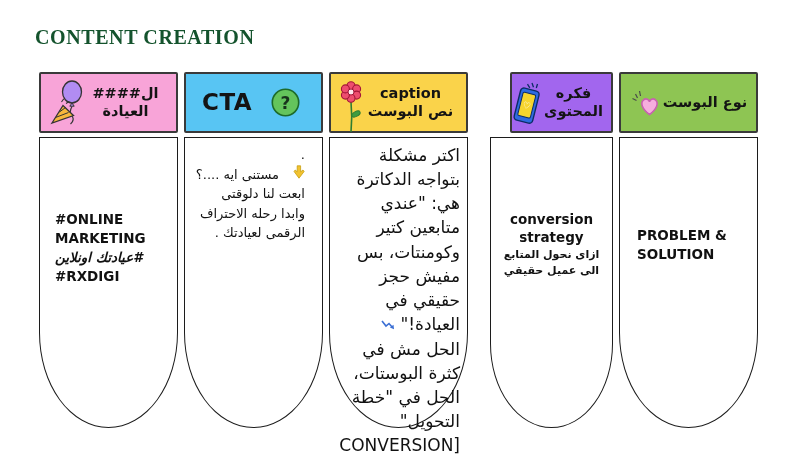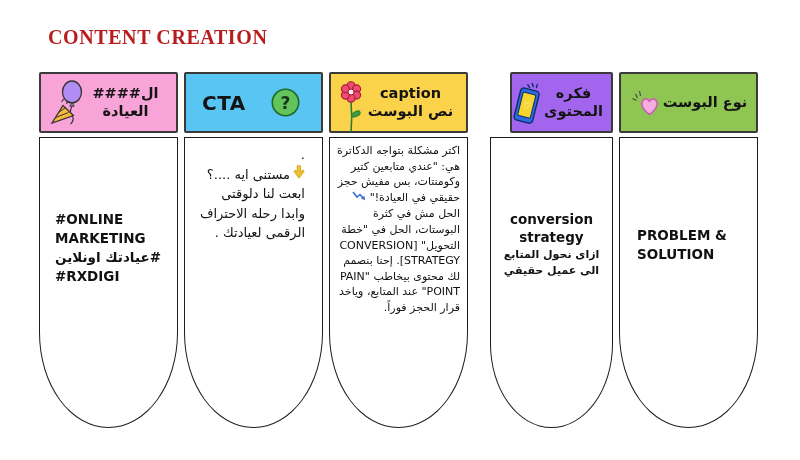--- a/index.html
+++ b/index.html
@@ -1,40 +1,40 @@
 <!DOCTYPE html>
 <html lang="en"><head>
 <meta charset="utf-8">
 <style>
   html,body{margin:0;padding:0;background:#ffffff;width:800px;height:460px;overflow:hidden;
     font-family:"DejaVu Sans", sans-serif;color:#111;}
   .canvas{position:relative;width:800px;height:460px;background:#fff;}
-  .page-title{position:absolute;left:48px;top:26px;margin:0;
+  .page-title{position:absolute;left:35px;top:26px;margin:0;
     font-family:"Liberation Serif", serif;font-weight:bold;font-size:20px;
-    letter-spacing:0.6px;color:#b91c1c;}
+    letter-spacing:0.6px;color:#14532d;}
   .board{position:absolute;left:39px;top:72px;display:flex;gap:6px;}
   .column{width:139px;display:flex;flex-direction:column;}
   .header{height:61px;box-sizing:border-box;border:2px solid #3a3a3a;border-radius:2px;
     display:flex;align-items:center;padding:0 8px;}
   .htext{flex:1;text-align:center;font-weight:bold;font-size:14.5px;line-height:1.2;color:#141414;}
   .htext .hl{display:block;}
   .hicon{flex:0 0 auto;display:flex;align-items:center;justify-content:center;}
-  .cta-h .htext{text-align:left;padding-left:8px;font-size:20px;letter-spacing:0.5px;}
+  .cta-h .htext{text-align:left;padding-left:8px;font-size:23px;letter-spacing:0.5px;}
   .cta-h .hicon{margin-right:12px;}
   .cell{margin-top:4px;height:291px;box-sizing:border-box;background:#fff;
     border:1.4px solid #1c1c1c;
     border-radius:0 0 70px 70px / 0 0 96px 96px;overflow:visible;}
   
   .c1-body{padding:72px 10px 0 15px;font-weight:bold;font-size:13.5px;line-height:1.4;text-align:left;}
-  .c1-body .ar{direction:rtl;text-align:left;}
+  .c1-body .ar{direction:rtl;text-align:left;font-style:italic;}
   
   .c2-body{padding:7px 17px 0 8px;font-size:13px;line-height:1.5;text-align:right;direction:rtl;}
-  .c2-line-icon{display:flex;flex-direction:row;justify-content:flex-start;gap:3px;}
+  .c2-line-icon{display:flex;flex-direction:row;justify-content:flex-start;gap:14px;}
   
-  .c3-body{padding:5px 7px 0 7px;font-size:11px;line-height:1.42;text-align:right;direction:rtl;}
+  .c3-body{padding:5px 7px 0 7px;font-size:17px;line-height:1.42;text-align:right;direction:rtl;}
   .c3-p2{display:block;}
   .inline-icon{display:inline-block;vertical-align:middle;}
   
   .c4-body{padding:72px 6px 0 6px;text-align:center;font-weight:bold;direction:ltr;margin-left:16px;}
   .c4-en{font-size:13.5px;line-height:1.35;}
   .c4-ar{direction:rtl;text-align:center;font-size:11px;line-height:1.45;margin-top:1px;}
   
   .c5-body{padding:88px 8px 0 17px;text-align:left;font-weight:bold;font-size:13.5px;line-height:1.4;}
 </style>
 </head>

